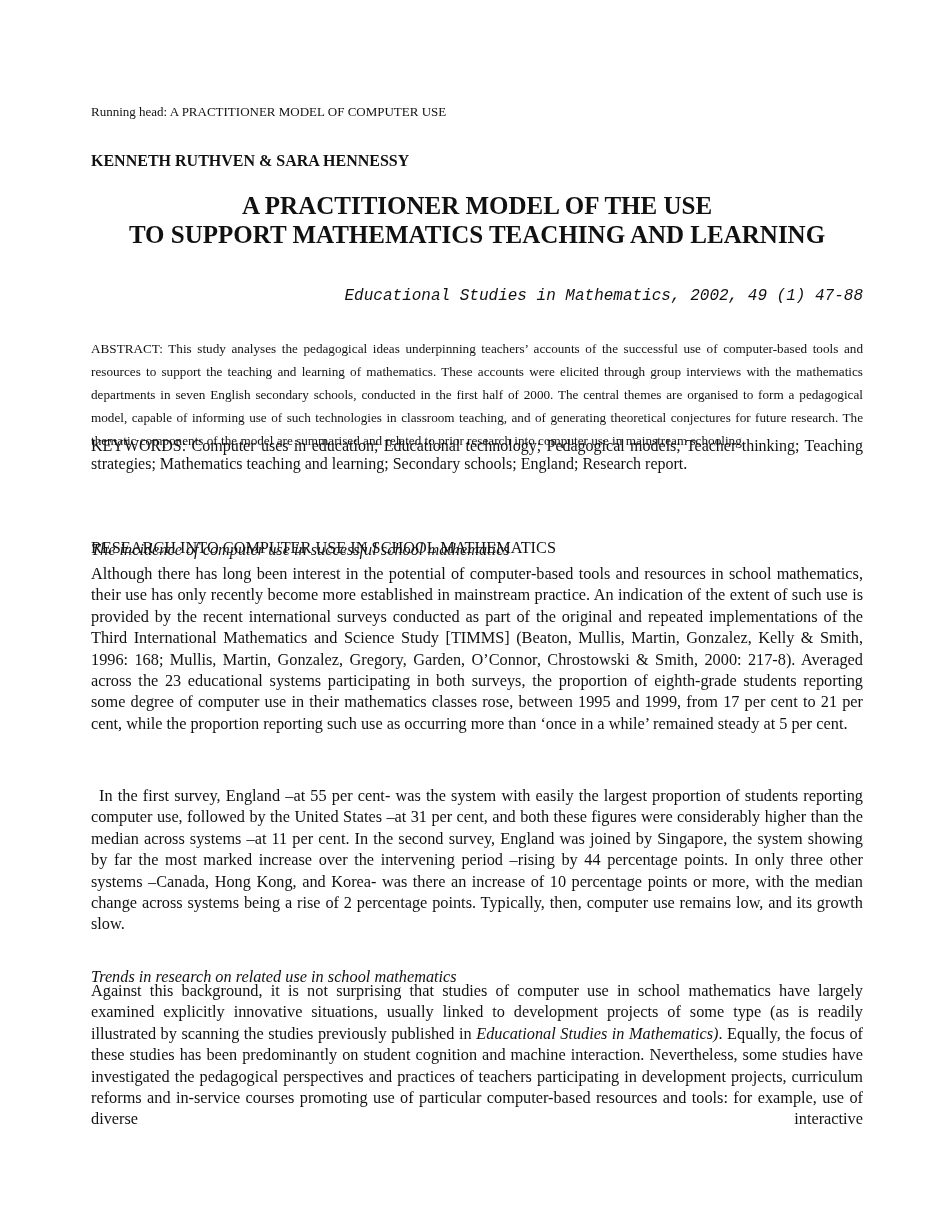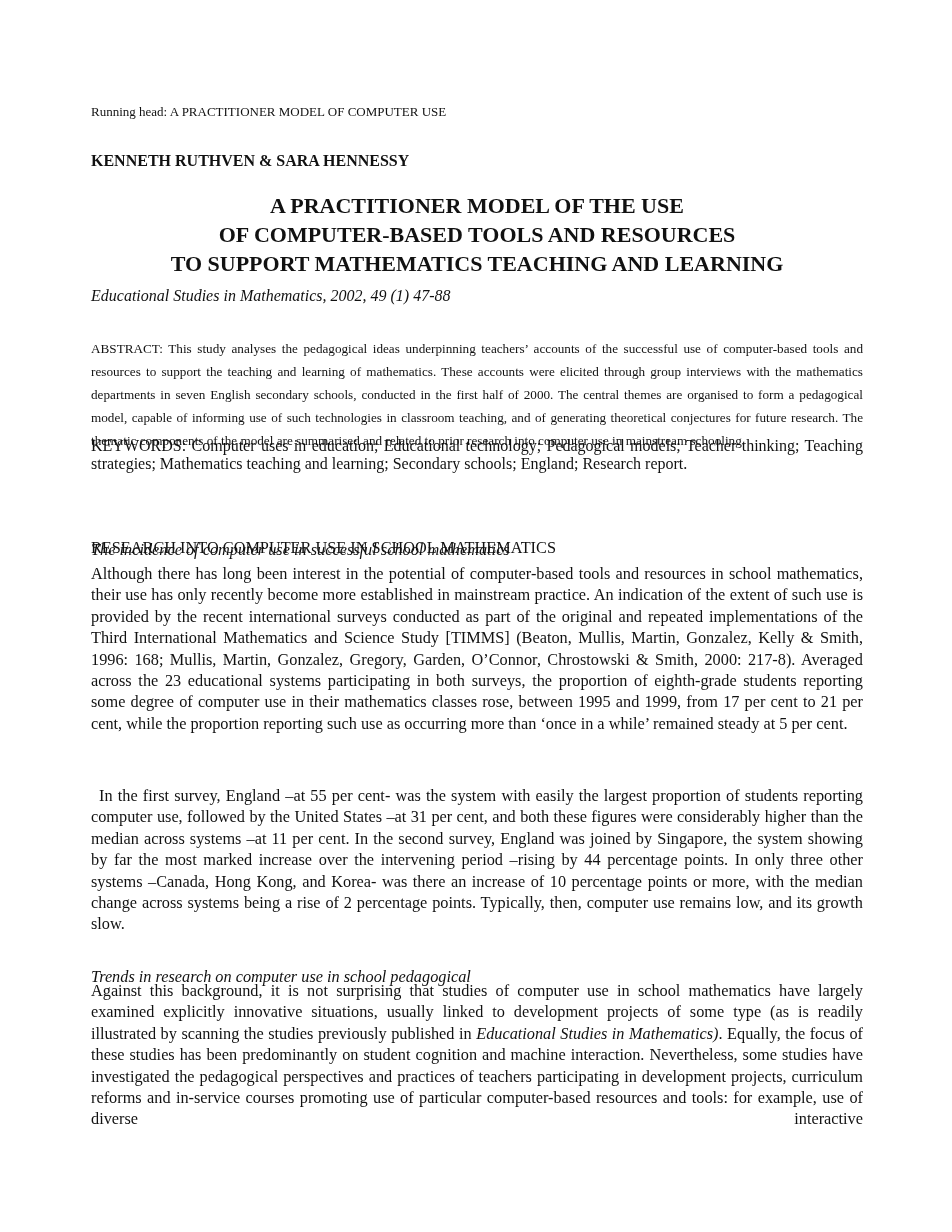--- a/index.html
+++ b/index.html
@@ -11,26 +11,26 @@
   .running-head {
     position: absolute; top: 104px; left: 0;
     font-size: 13px; letter-spacing: 0;
   }
   .authors {
     position: absolute; top: 152px; left: 0; width: 772px; 
     font-weight: bold; font-size: 16px;
   }
   .title {
     position: absolute; top: 191px; left: 0; width: 772px; text-align: center;
-    font-weight: bold; font-size: 22px; line-height: 29px;
+    font-weight: bold; font-size: 25px; line-height: 29px;
   }
   .title div { white-space: nowrap; }
   .citation {
-    position: absolute; top: 287px; left: 0; width: 772px; text-align: left;
-    font-style: italic; font-size: 16px;
+    position: absolute; top: 287px; left: 0; width: 772px; text-align: right;
+    font-style: italic; font-size: 16px; font-family: Liberation Mono, monospace;
   }
   .abstract {
     position: absolute; top: 337px; left: 0; width: 772px;
     font-size: 13.2px; line-height: 23px; text-align: justify;
   }
   .keywords {
     position: absolute; top: 437px; left: 0; width: 772px;
     font-size: 16px; line-height: 17.8px; text-align: justify;
   }
   .section-heading {
@@ -56,34 +56,33 @@
 </head>
 <body>
 
 <div class="page">
   <div class="running-head">Running head: A PRACTITIONER MODEL OF COMPUTER USE</div>
 
   <div class="authors">KENNETH RUTHVEN &amp; SARA HENNESSY</div>
 
   <div class="title">
     <div>A PRACTITIONER MODEL OF THE USE</div>
-    <div>OF COMPUTER-BASED TOOLS AND RESOURCES</div>
     <div>TO SUPPORT MATHEMATICS TEACHING AND LEARNING</div>
   </div>
 
   <div class="citation">Educational Studies in Mathematics, 2002, 49 (1) 47-88</div>
 
   <div class="abstract lastline">ABSTRACT: This study analyses the pedagogical ideas underpinning teachers’ accounts of the successful use of computer-based tools and resources to support the teaching and learning of mathematics. These accounts were elicited through group interviews with the mathematics departments in seven English secondary schools, conducted in the first half of 2000. The central themes are organised to form a pedagogical model, capable of informing use of such technologies in classroom teaching, and of generating theoretical conjectures for future research. The thematic components of the model are summarised and related to prior research into computer use in mainstream schooling.</div>
 
   <div class="keywords lastline">KEYWORDS: Computer uses in education; Educational technology; Pedagogical models; Teacher thinking; Teaching strategies; Mathematics teaching and learning; Secondary schools; England; Research report.</div>
 
   <div class="section-heading">RESEARCH INTO COMPUTER USE IN SCHOOL MATHEMATICS</div>
 
   <div class="sub-heading sub1">The incidence of computer use in successful school mathematics</div>
 
   <div class="para p1 lastline">Although there has long been interest in the potential of computer-based tools and resources in school mathematics, their use has only recently become more established in mainstream practice. An indication of the extent of such use is provided by the recent international surveys conducted as part of the original and repeated implementations of the Third International Mathematics and Science Study [TIMMS] (Beaton, Mullis, Martin, Gonzalez, Kelly &amp; Smith, 1996: 168; Mullis, Martin, Gonzalez, Gregory, Garden, O’Connor, Chrostowski &amp; Smith, 2000: 217-8). Averaged across the 23 educational systems participating in both surveys, the proportion of eighth-grade students reporting some degree of computer use in their mathematics classes rose, between 1995 and 1999, from 17 per cent to 21 per cent, while the proportion reporting such use as occurring more than ‘once in a while’ remained steady at 5 per cent.</div>
 
   <div class="para p2 lastline">In the first survey, England –at 55 per cent- was the system with easily the largest proportion of students reporting computer use, followed by the United States –at 31 per cent, and both these figures were considerably higher than the median across systems –at 11 per cent. In the second survey, England was joined by Singapore, the system showing by far the most marked increase over the intervening period –rising by 44 percentage points. In only three other systems –Canada, Hong Kong, and Korea- was there an increase of 10 percentage points or more, with the median change across systems being a rise of 2 percentage points. Typically, then, computer use remains low, and its growth slow.</div>
 
-  <div class="sub-heading sub2">Trends in research on computer use in school pedagogical</div>
+  <div class="sub-heading sub2">Trends in research on related use in school mathematics</div>
 
   <div class="para p3 nolast"><span>Against this background, it is not surprising that studies of computer use in school mathematics have largely examined explicitly innovative situations, usually linked to development projects of some type (as is readily illustrated by scanning the studies previously published in </span><i>Educational Studies in Mathematics)</i><span>. Equally, the focus of these studies has been predominantly on student cognition and machine interaction. Nevertheless, some studies have investigated the pedagogical perspectives and practices of teachers participating in development projects, curriculum reforms and in-service courses promoting use of particular computer-based resources and tools: for example, use of diverse interactive</span></div>
 </div>
 
 </body></html>

